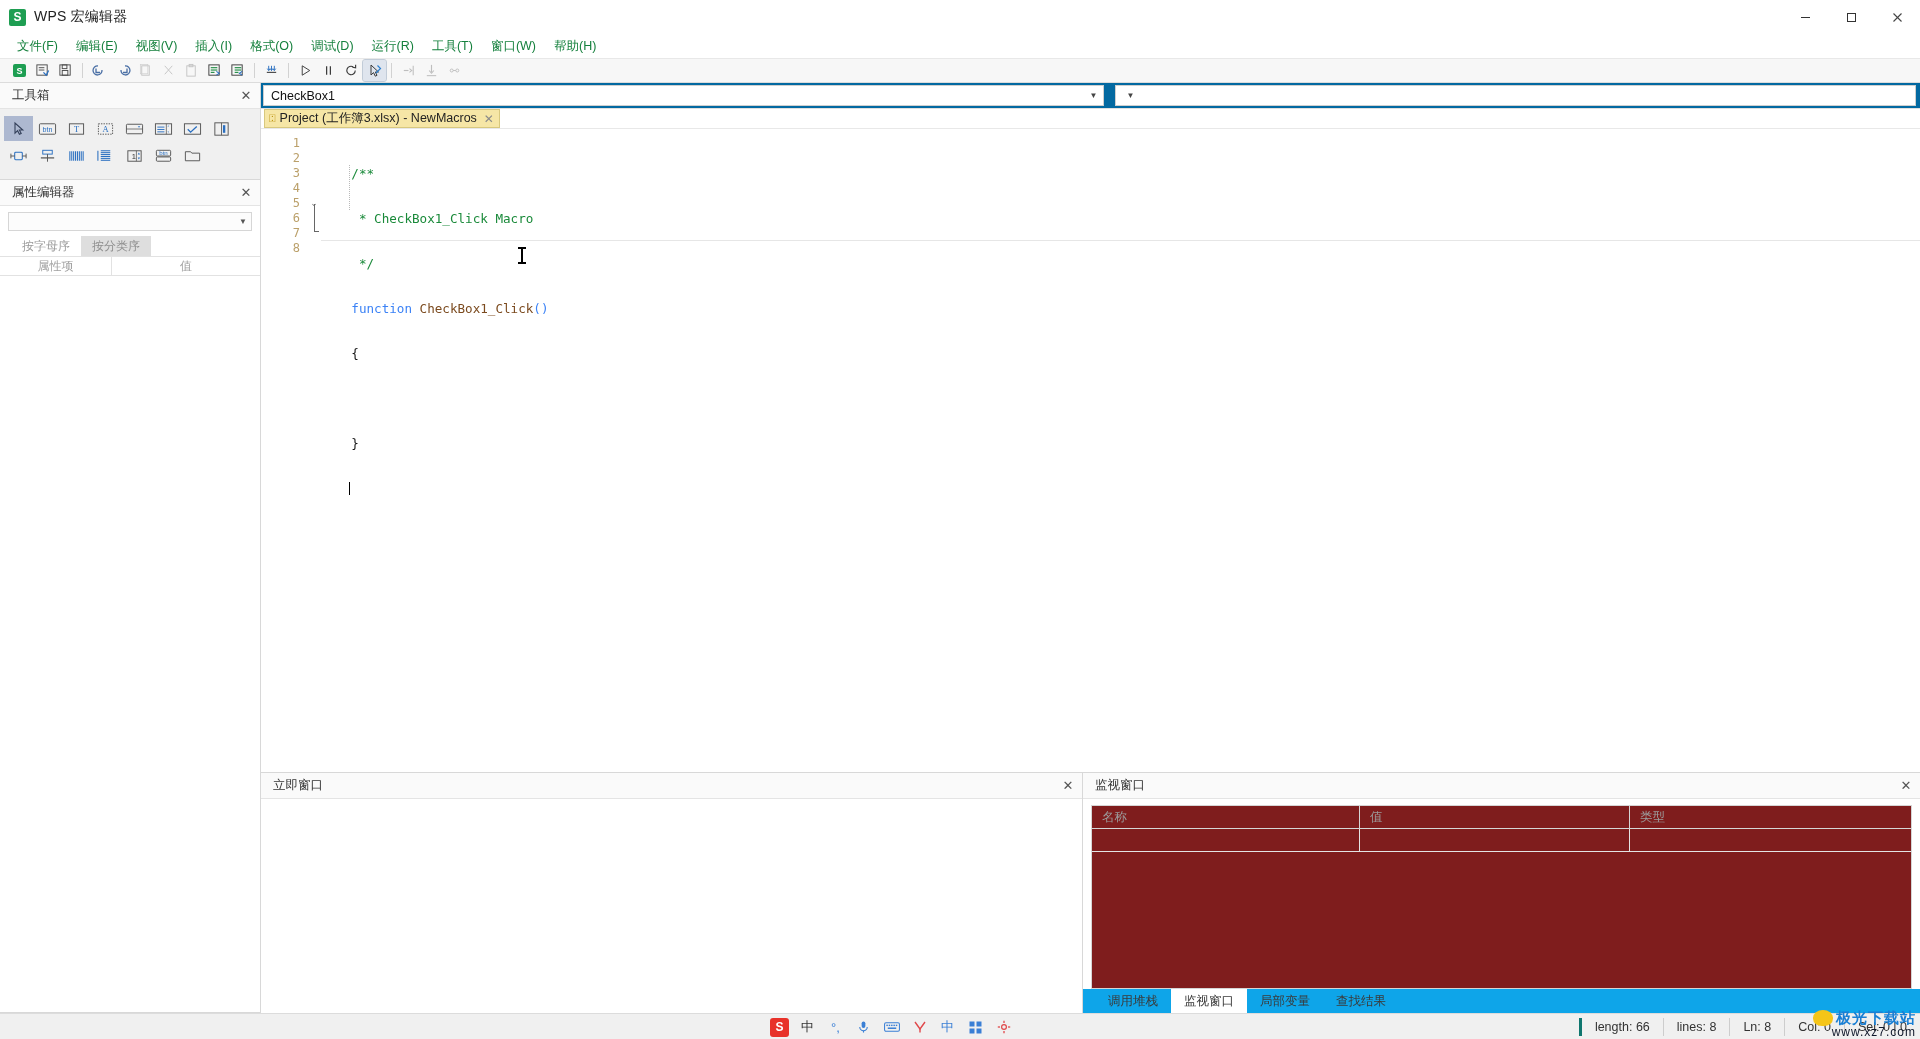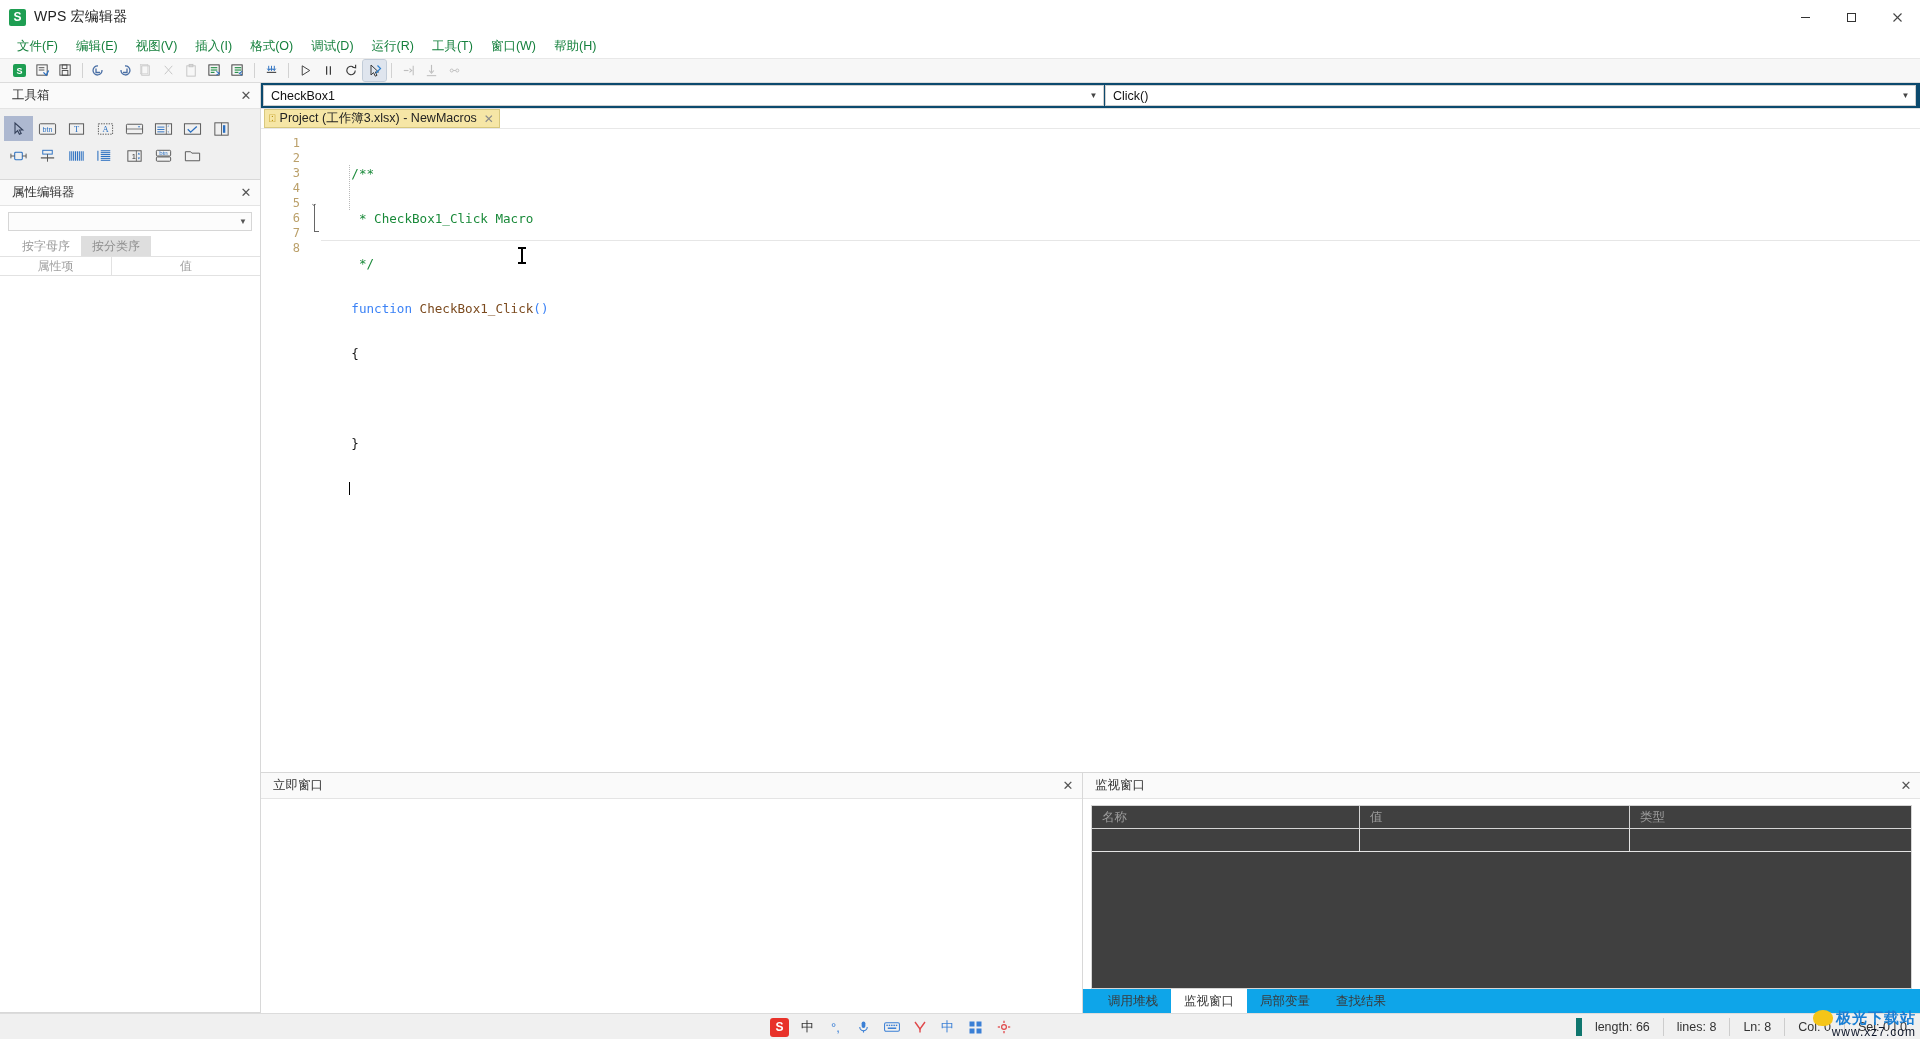--- a/index.html
+++ b/index.html
@@ -57,22 +57,22 @@
   .prop-tab.inactive { background:#dedede; color:#8e8e8e; }
   .prop-cols { display:flex; height:20px; border-top:1px solid #e2e2e2; border-bottom:1px solid #e2e2e2;}
   .prop-col { font-size:12px; color:#a0a0a0; display:flex; align-items:center; justify-content:center; }
   .prop-col.c1 { width:112px; border-right:1px solid #e2e2e2; }
   .prop-col.c2 { flex:1; }
   .prop-list { flex:1; background:#fff; border-top:0; }
   .leftdock-bottomline { height:1px; background:#d8d8d8; }
 
   
   .mainarea { flex:1; display:flex; flex-direction:column; min-width:0; background:#fff; }
-  .combo-row { height:26px; display:flex; align-items:center; gap:1px; padding:2px 4px 2px 2px;
-     background:#0c4a6e; border-bottom:1px solid #e0e0e0; flex:0 0 26px;}
+  .combo-row { height:26px; display:flex; align-items:center; gap:11px; padding:2px 4px 2px 2px;
+     background:#0369a1; border-bottom:1px solid #e0e0e0; flex:0 0 26px;}
   .combo { height:21px; border:1px solid #cfcfcf; background:#fff; display:flex; align-items:center;
      padding:0 2px 0 7px; font-size:12.5px; color:#111; }
   .combo .cval { flex:1; white-space:nowrap; overflow:hidden;}
   .combo .cbtn { width:15px; height:17px; display:flex; align-items:center; justify-content:center; font-size:8px; color:#444;}
   .combo.left { width:841px; flex:0 0 841px; }
   .combo.right { flex:1; }
 
   .editwrap { flex:1; display:flex; flex-direction:column; min-height:0; }
   .edit-tabs { height:19px; display:flex; align-items:flex-end; background:#fff; padding-left:3px; flex:0 0 19px;}
   .edit-tab { height:19px; display:flex; align-items:center; gap:4px; padding:0 5px 0 4px;
@@ -99,21 +99,21 @@
   .mouse-cursor:before, .mouse-cursor:after { content:""; position:absolute; left:-3px; width:8px; height:2px; background:#000;}
   .mouse-cursor:before { top:0; }
   .mouse-cursor:after { bottom:0; }
 
   
   .bottomdocks { height:241px; flex:0 0 241px; display:flex; border-top:1px solid #d8d8d8; background:#fff;}
   .imm-panel { width:822px; flex:0 0 822px; display:flex; flex-direction:column; border-right:1px solid #d8d8d8;}
   .imm-body { flex:1; background:#fff; }
   .watch-panel { flex:1; display:flex; flex-direction:column; min-width:0;}
   .watch-grid-wrap { flex:1; padding:6px 8px 0 8px; display:flex; flex-direction:column; min-height:0;}
-  .watch-grid { flex:1; border:1px solid #d5d5d5; background:#404040; display:flex; flex-direction:column; min-height:0;}
+  .watch-grid { flex:1; border:1px solid #d5d5d5; background:#7f1d1d; display:flex; flex-direction:column; min-height:0;}
   .wg-head { height:23px; display:flex; border-bottom:1px solid #d5d5d5; flex:0 0 23px; }
   .wg-th { display:flex; align-items:center; padding-left:10px; font-size:12.5px; color:#9c9c9c; border-right:1px solid #d5d5d5;}
   .wg-th.c1 { width:268px; }
   .wg-th.c2 { width:270px; }
   .wg-th.c3 { flex:1; border-right:none;}
   .wg-row { height:23px; display:flex; border-bottom:1px solid #e4e4e4; flex:0 0 23px;}
   .wg-td { border-right:1px solid #e4e4e4; }
   .wg-td.c1 { width:268px; } .wg-td.c2 { width:270px; } .wg-td.c3 { flex:1; border-right:none;}
   .wg-blank { flex:1; }
   .watch-tabs { height:24px; display:flex; align-items:stretch; background:#0ea5e9; padding-left:12px; flex:0 0 24px;}
@@ -122,21 +122,21 @@
 
   
   .statusbar { height:26px; flex:0 0 26px; background:#f0f0f0; display:flex; align-items:center;
      border-top:1px solid #dcdcdc; position:relative;}
   .sys-tray { position:absolute; left:770px; top:0; height:26px; display:flex; align-items:center; gap:9px; }
   .tray-ico { width:19px; height:19px; display:flex; align-items:center; justify-content:center; font-size:13px; color:#3a7fd5;}
   .tray-s { width:19px; height:19px; border-radius:3px; background:#e8322a; color:#fff; font-size:12px; font-weight:bold;
       display:flex; align-items:center; justify-content:center;}
   .status-right { margin-left:auto; display:flex; align-items:center; height:26px; }
   .st-cell { padding:0 13px; font-size:12.5px; color:#333; border-left:1px solid #cdcdcd; height:18px; display:flex; align-items:center;}
-  .st-cell.first { border-left:6px solid #0f766e;margin-left:40px; }
+  .st-cell.first { border-left:3px solid #0f766e;margin-left:40px; }
   .wm { position:absolute; right:4px; bottom:1px; text-align:right; line-height:1.0;}
   .wm-top { font-size:15px; color:#1a7fd4; font-weight:bold; letter-spacing:1px;}
   .wm-bot { font-size:12px; color:#0f172a; letter-spacing:1px;}
   .wm-duck { display:inline-block; width:20px; height:16px; background:#f5c518; border-radius:50% 50% 45% 45%; margin-right:3px; vertical-align:-3px;}
   svg { display:block; }
 </style>
 </head>
 <body>
 
 <div id="app">
@@ -466,21 +466,20 @@
     </div>
 
     <div class="mainarea">
 
       <div class="combo-row">
         <div class="combo left">
           <span class="cval">CheckBox1</span>
           <span class="cbtn">▼</span>
         </div>
         <div class="combo right">
-          <span class="cval">Click()</span>
           <span class="cbtn">▼</span>
         </div>
       </div>
 
       <div class="editwrap">
         <div class="edit-tabs">
           <div class="edit-tab">
             <span class="tabicon">⍠</span>
             <span>Project (工作簿3.xlsx) - NewMacros</span>
             <span class="tabclose">✕</span>

